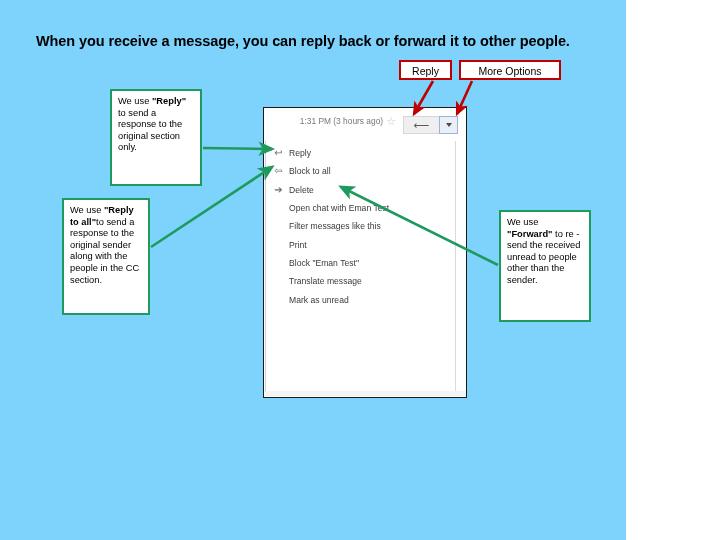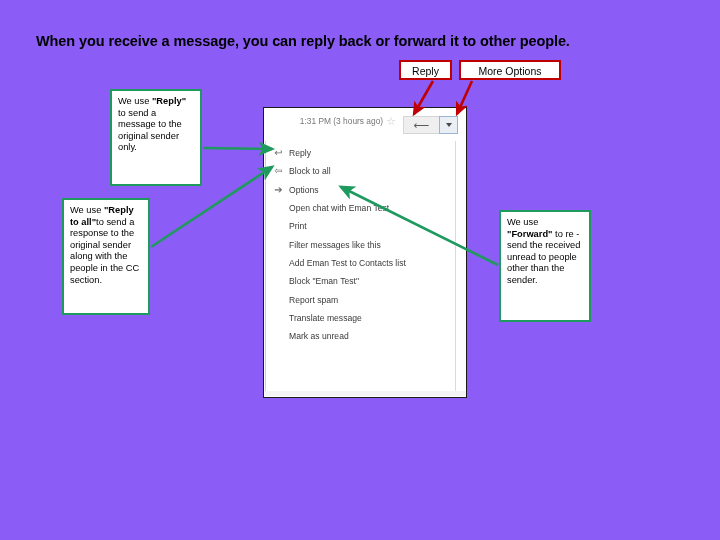--- a/index.html
+++ b/index.html
@@ -10,23 +10,23 @@
   body {
     width: 720px;
     height: 540px;
     position: relative;
     overflow: hidden;
     font-family: "Liberation Sans", sans-serif;
   }
   #slide {
     position: absolute;
     left: 0; top: 0;
-    width: 720px;
+    width: 626px;
     height: 540px;
-    background: #8b5cf6;
+    background: #7dd3fc;
   }
   
   #slide-title {
     position: absolute;
     left: 36px;
     top: 33px;
     width: 650px;
     font-size: 14.5px;
     font-weight: bold;
     color: #000000;
@@ -205,21 +205,21 @@
 
 <div id="slide">
 
   <div id="slide-title">When you receive a message, you can reply back or forward it to other people.</div>
 
   <div class="red-label" id="label-reply">Reply</div>
   <div class="red-label" id="label-more-options">More Options</div>
 
   <div class="green-box" id="box-reply">
     <span>We use</span>
-    <b>"Reply"</b><span> to send a message to the original sender only.</span>
+    <b>"Reply"</b><span> to send a response to the original section only.</span>
   </div>
 
   <div class="green-box" id="box-reply-all">
     <span>We use </span><b>"Reply to all"</b><span>to send a response to the original sender along with the people in the CC section.</span>
   </div>
 
   <div class="green-box" id="box-forward">
     <span>We use</span>
     <b>"Forward"</b><span> to re -send the received unread to people other than the sender.</span>
   </div>
@@ -241,45 +241,37 @@
       <div class="menu-item">
         <span class="menu-icon">↩</span>
         <span class="menu-label">Reply</span>
       </div>
       <div class="menu-item">
         <span class="menu-icon">⇦</span>
         <span class="menu-label">Block to all</span>
       </div>
       <div class="menu-item">
         <span class="menu-icon">➔</span>
-        <span class="menu-label">Options</span>
+        <span class="menu-label">Delete</span>
       </div>
       <div class="menu-item">
         <span class="menu-icon"></span>
         <span class="menu-label">Open chat with Eman Test</span>
       </div>
       <div class="menu-item">
         <span class="menu-icon"></span>
+        <span class="menu-label">Filter messages like this</span>
+      </div>
+      <div class="menu-item">
+        <span class="menu-icon"></span>
         <span class="menu-label">Print</span>
       </div>
       <div class="menu-item">
         <span class="menu-icon"></span>
-        <span class="menu-label">Filter messages like this</span>
-      </div>
-      <div class="menu-item">
-        <span class="menu-icon"></span>
-        <span class="menu-label">Add Eman Test to Contacts list</span>
-      </div>
-      <div class="menu-item">
-        <span class="menu-icon"></span>
         <span class="menu-label">Block "Eman Test"</span>
-      </div>
-      <div class="menu-item">
-        <span class="menu-icon"></span>
-        <span class="menu-label">Report spam</span>
       </div>
       <div class="menu-item">
         <span class="menu-icon"></span>
         <span class="menu-label">Translate message</span>
       </div>
       <div class="menu-item">
         <span class="menu-icon"></span>
         <span class="menu-label">Mark as unread</span>
       </div>
     </div>

